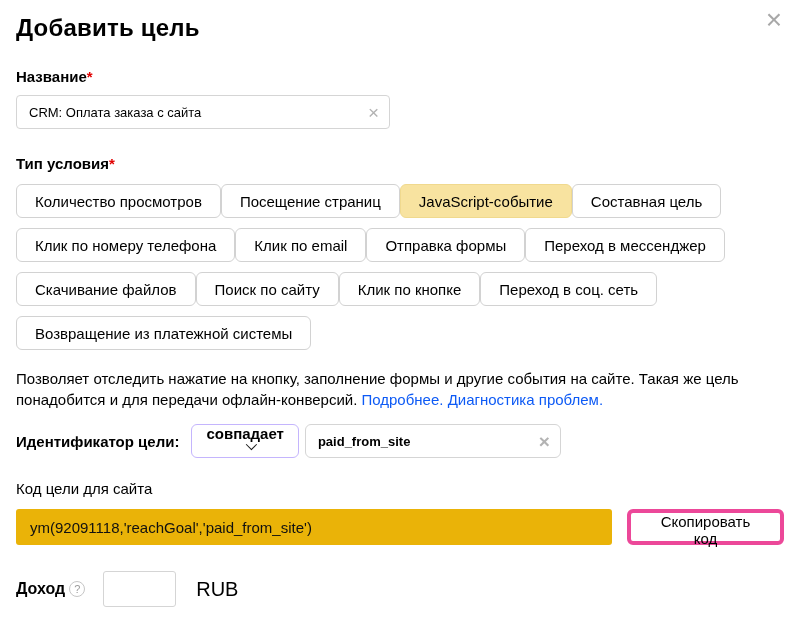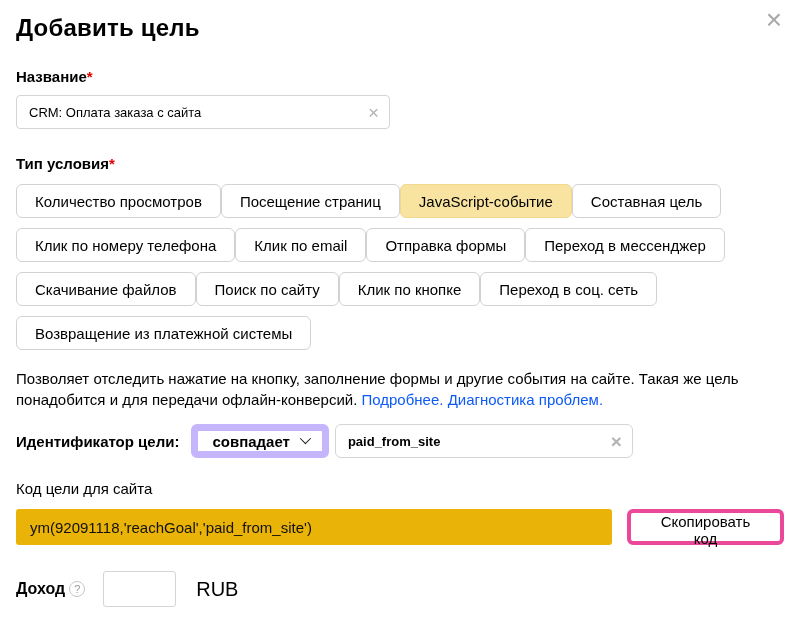--- a/index.html
+++ b/index.html
@@ -67,37 +67,38 @@
     width: 770px;
     color: #000;
   }
   .link { color: #0d5af5; cursor: pointer; text-decoration: none; }
   .identifier-row { display: flex; align-items: center; margin-top: 14px; font-weight: bold; }
   .identifier-label { font-size: 15px; margin-right: 12px; }
   .select-box {
     height: 34px;
     display: inline-flex;
     align-items: center;
-    border: 7px solid #c4b5fd;
+    border: 1px solid #c4b5fd;
     border-radius: 6px;
     padding: 0 14px;
     font-size: 15px;
     cursor: pointer;
     margin-right: 6px;
     background: #fff;
+    flex-direction: column;
   }
   .chevron {
     width: 8px; height: 8px;
     border-right: 1.6px solid #1a1a1a;
     border-bottom: 1.6px solid #1a1a1a;
     transform: rotate(45deg) translateY(-2px);
     margin-left: 10px;
     margin-bottom: 3px;
   }
-  .identifier-input { width: 298px; border-radius: 6px; }
+  .identifier-input { width: 256px; border-radius: 6px; }
   .code-label { font-size: 15px; font-weight: 400; margin-top: 22px; }
   .code-row { display: flex; align-items: center; margin-top: 12px; }
   .code-box {
     width: 597px;
     height: 36px;
     background: #eab308;
     border-radius: 3px;
     display: flex;
     align-items: center;
     padding: 0 14px;

